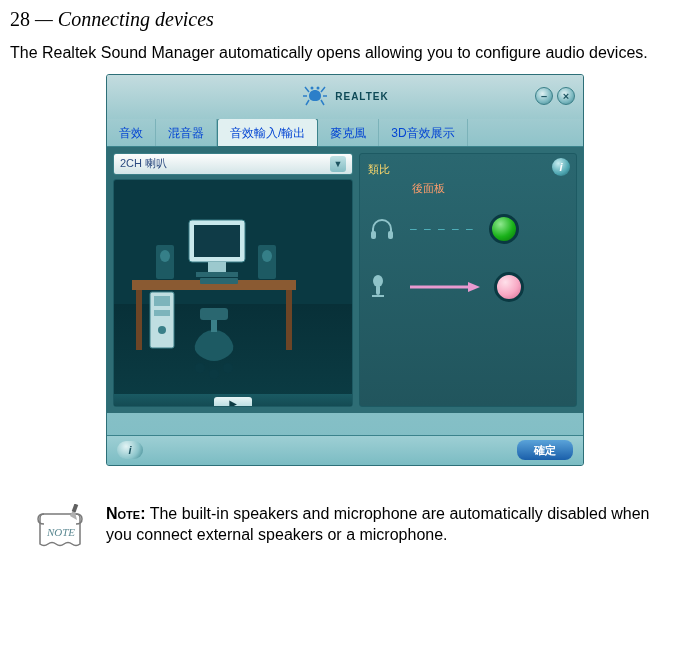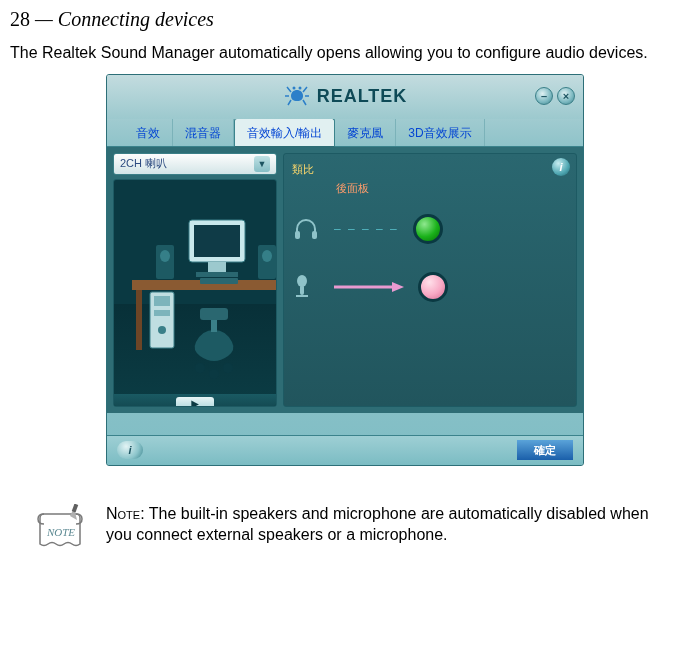--- a/index.html
+++ b/index.html
@@ -6,50 +6,50 @@
     body { width: 690px; font-family: 'Helvetica', Arial, sans-serif; background: #fff; color: #000; }
     .page { padding: 0 10px; }
     .header { font-family: 'Times New Roman', serif; font-size: 20px; margin: 8px 0 12px 0; }
     .header .pnum { display:inline; }
     .header .sep { font-style: italic; }
     .header .chapter { font-style: italic; }
     .intro { font-size: 16px; line-height: 1.3; margin-bottom: 10px; }
     .app-window { width: 478px; height: 392px; margin: 0 auto 28px auto; background: linear-gradient(#aed1d5, #7fbdc4); border: 1px solid #2d6f78; border-radius: 3px; position: relative; overflow: hidden; }
     .title-bar { height: 44px; background: linear-gradient(#c3dcdf, #9cc9ce); display: flex; align-items: center; justify-content: center; position: relative; }
     .brand { display: flex; align-items: center; gap: 6px; }
-    .brand-name { font-weight: bold; font-size: 18px; color: #0e4a57; letter-spacing: 1px; }
+    .brand-name { font-weight: bold; font-size: 10px; color: #0e4a57; letter-spacing: 1px; }
     .win-controls { position: absolute; right: 8px; top: 12px; display: flex; gap: 4px; }
     .win-btn { width: 18px; height: 18px; border-radius: 50%; background: radial-gradient(circle at 40% 35%, #dff1f3, #7bb8c0 60%, #3a7f88); display:flex; align-items:center; justify-content:center; font-size: 11px; color:#1d5461; font-weight:bold; border:1px solid #3a7f88;}
-    .tabs { height: 28px; display: flex; align-items: flex-end; gap: 0; border-bottom: 1px solid #3b838c; background: linear-gradient(#a0cbd0, #8fc3c9); padding-left: 17px; }
+    .tabs { height: 28px; display: flex; align-items: flex-end; gap: 0; border-bottom: 1px solid #3b838c; background: linear-gradient(#a0cbd0, #8fc3c9); padding-left: 0; }
     .tab { font-size: 12px; color: #0445d3; padding: 6px 12px 4px 12px; border-right: 1px solid #7bb2b9; cursor: default;}
     .tab.active { background: #e1f0f1; border:1px solid #3b838c; border-bottom:1px solid #2e6d75; border-radius:3px 3px 0 0; margin-bottom:-1px;}
     .content-area { background: #2e6d75; padding: 6px; display: flex; gap: 6px; height: 266px; }
-    .left-panel { width: 164px; display:flex; flex-direction:column;border-radius:29px; }
+    .left-panel { width: 240px; display:flex; flex-direction:column;border-radius:29px; }
     .dropdown { height: 22px; background: linear-gradient(#fdfdfd,#d3e5e7); border:1px solid #3b7f87; border-radius:3px; display:flex; align-items:center; padding:0 6px; font-size:11px; color:#2c4b80; justify-content:space-between; margin-bottom:4px;}
     .dropdown .dd-arrow{ width:16px;height:16px;border-radius:3px;background:linear-gradient(#bfe1e4,#86bec5);display:flex;align-items:center;justify-content:center;font-size:9px;color:#1d5461;}
     .desk-scene { flex:1; background: linear-gradient(#0a3942 0%, #0a3942 55%, #083038 55%, #0b3c44 100%); border:1px solid #1d5a63; border-radius:3px; position:relative; overflow:hidden;}
     .play-bar { height:20px; background: linear-gradient(#1a5a63,#0f4149); border-radius:0 0 3px 3px; display:flex; align-items:center; justify-content:center; gap:4px;}
     .play-btn{ width:38px; height:14px; background: linear-gradient(#e8f5f6,#a6d3d8); border-radius:3px; display:flex;align-items:center;justify-content:center;font-size:10px;color:#0c3a42;}
     .right-panel { flex:1; background: linear-gradient(#2a6770,#21555d); border:1px solid #1d5a63; border-radius:3px; position:relative; padding:8px;}
     .panel-label-group{ font-size:11px;}
     .panel-label1{ color:#ffd96b; margin-bottom:4px;font-family:Liberation Mono, monospace;}
     .panel-label2{ color:#ff9d6b;margin-left:44px;}
     .jack-row{display:flex;align-items:center;gap:14px;margin-top:18px;}
     .jack-green{ width:30px;height:30px;border-radius:50%; background: radial-gradient(circle at 35% 30%, #8fe88f, #1ab21a 55%, #066e06); border:3px solid #0a3942;}
     .jack-pink{ width:30px;height:30px;border-radius:50%; background: radial-gradient(circle at 35% 30%, #ffe0ea, #f8a8c4 55%, #d46b92); border:3px solid #0a3942;}
     .dashes{ color:#54b8c3; letter-spacing:2px; font-size:12px;}
     .help-ball{position:absolute; top:4px; right:6px; width:18px;height:18px;border-radius:50%;background:radial-gradient(circle at 35% 30%,#c7edf1,#4fa7b2 60%,#1d646e);display:flex;align-items:center;justify-content:center;font-size:11px;color:#fff;font-style:italic;font-weight:bold;}
     .headphone-ico, .mic-ico { width:28px; }
     .footer-bar { position:absolute; bottom:0; left:0; right:0; height:30px; background:linear-gradient(#9ecfd4,#7bbcc3); border-top:1px solid #3b838c; display:flex; align-items:center; justify-content:space-between; padding:0 10px;}
     .info-btn{ width:26px;height:18px;border-radius:9px;background:radial-gradient(circle at 35% 30%,#e3f4f5,#8cc5cb 60%,#3c858e);display:flex;align-items:center;justify-content:center;font-style:italic;font-weight:bold;color:#1d5461;font-size:11px;}
-    .ok-btn{ width:56px;height:20px;border-radius:0;background:linear-gradient(#5aa3d9,#1a5faa);display:flex;align-items:center;justify-content:center;color:#fff;font-size:11px;font-weight:bold;}
+    .ok-btn{ width:56px;height:20px;border-radius:8px;background:linear-gradient(#5aa3d9,#1a5faa);display:flex;align-items:center;justify-content:center;color:#fff;font-size:11px;font-weight:bold;}
     .note-block { display:flex; align-items:flex-start; gap:16px; padding: 10px 14px 10px 24px; }
     .note-icon { width:56px; flex-shrink:0; }
     .note-text { font-size:16px; line-height:1.3; }
-    .note-text .bold { font-weight:normal; font-variant: small-caps; text-align: right;}
+    .note-text .bold { font-weight:bold; font-variant: small-caps; text-align: right;}
   </style>
 </head>
 <body>
 
 <div class="page">
   <div class="header">
     <span class="pnum">28</span><span class="sep"> — </span><span class="chapter">Connecting devices</span>
   </div>
 
   <p class="intro">The Realtek Sound Manager automatically opens allowing you to configure audio devices.</p>

